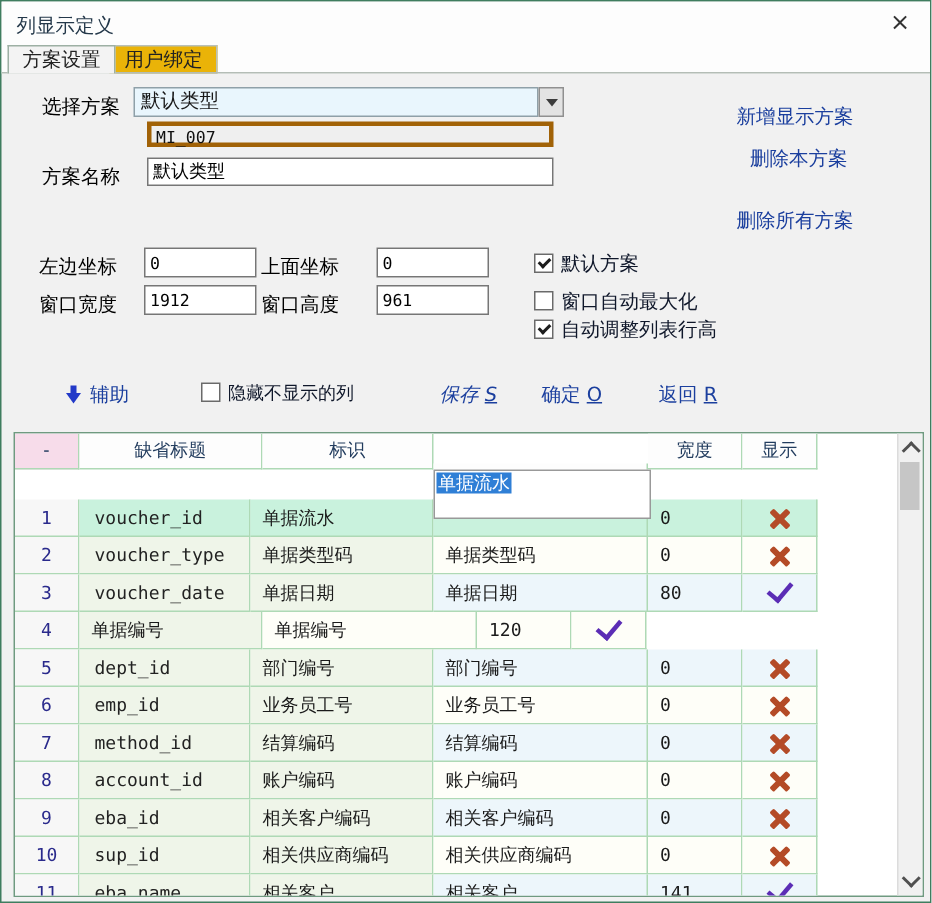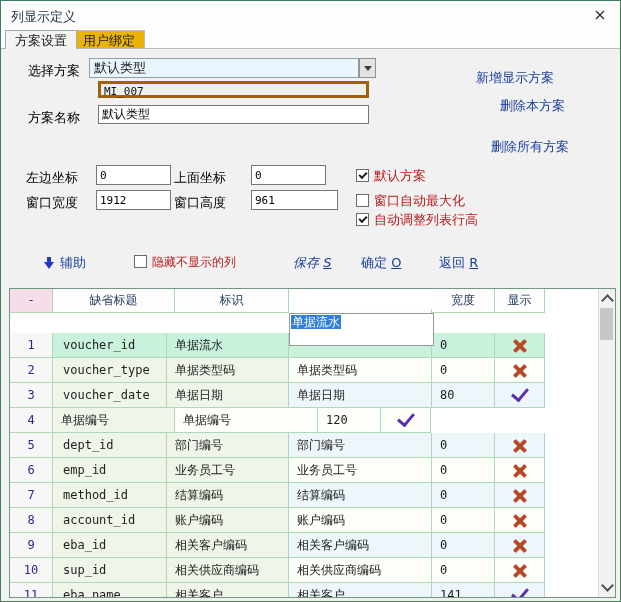--- a/index.html
+++ b/index.html
@@ -27,21 +27,21 @@
     border:1px solid #909090;box-sizing:border-box;}
   .combo-btn::after{content:"";position:absolute;left:4px;top:7px;border-left:4px solid transparent;
     border-right:4px solid transparent;border-top:5px solid #3c3c3c;}
   .ro-field{position:absolute;left:97px;top:80px;width:271px;height:17px;background:#efefef;
     border:3px solid #a16207;box-sizing:border-box;font-family:"DejaVu Sans Mono",monospace;
     font-size:11px;padding:1px 3px;color:#111;}
   .txt{position:absolute;box-sizing:border-box;border:1px solid #767676;background:#fff;
     font-family:"DejaVu Sans",sans-serif;font-size:12px;padding:1px 3px;height:20px;}
   .txt.mono{font-family:"DejaVu Sans Mono",monospace;font-size:11px;}
   
-  .cbrow{position:absolute;white-space:nowrap;font-size:13px;color:#b91c1c;}
+  .cbrow{position:absolute;white-space:nowrap;font-size:13px;color:#0f172a;}
   .cb{display:inline-block;width:13px;height:13px;background:#fff;border:1px solid #6a6a6a;
     position:relative;vertical-align:-2px;margin-right:5px;box-sizing:border-box;}
   .cb.on::after{content:"";position:absolute;left:2px;top:2px;width:6px;height:3px;
     border-left:2px solid #1d1d1d;border-bottom:2px solid #1d1d1d;transform:rotate(-45deg);}
   
   .lnk{position:absolute;color:#1b3f9e;font-size:13px;white-space:nowrap;cursor:default;}
   .lnk u{text-decoration:underline;}
   .right-links .lnk{right:51px;text-align:right;}
   .dn-arrow{display:inline-block;width:10px;height:12px;position:relative;vertical-align:-2px;margin-right:6px;}
   .dn-arrow::before{content:"";position:absolute;left:3px;top:0;width:4px;height:6px;background:#2239c8;}
@@ -107,33 +107,33 @@
   <div class="combo">
     <div class="combo-field">默认类型</div>
     <div class="combo-btn"></div>
   </div>
   <div class="ro-field">MI_007</div>
 
   <div class="lbl" style="left:27px;top:108px;">方案名称</div>
   <input class="txt" style="left: 97px; top: 104px; width: 271px; height: 19px;" value="默认类型">
 
   <div class="right-links">
-    <div class="lnk" style="right:66px;top:68px;">新增显示方案</div>
+    <div class="lnk" style="right:51px;top:68px;">新增显示方案</div>
     <div class="lnk" style="right:55px;top:96px;">删除本方案</div>
     <div class="lnk" style="right:51px;top:137px;font-family:Liberation Serif, serif;">删除所有方案</div>
   </div>
 
   <div class="lbl" style="left:25px;top:168px;">左边坐标</div>
   <input class="txt mono" style="left: 95px; top: 164px; width: 75px;" value="0">
   <div class="lbl" style="left:173px;top:168px;">上面坐标</div>
   <input class="txt mono" style="left: 250px; top: 164px; width: 75px;" value="0">
   <div class="lbl" style="left:25px;top:193px;">窗口宽度</div>
   <input class="txt mono" style="left: 95px; top: 189px; width: 75px;" value="1912">
   <div class="lbl" style="left:173px;top:193px;">窗口高度</div>
-  <input class="txt mono" style="left: 250px; top: 189px; width: 87px;" value="961">
+  <input class="txt mono" style="left: 250px; top: 189px; width: 75px;" value="961">
 
   <div class="cbrow" style="left:355px;top:166px;">
     <span class="cb on"></span><span>默认方案</span>
   </div>
   <div class="cbrow" style="left:355px;top:191px;">
     <span class="cb"></span><span>窗口自动最大化</span>
   </div>
   <div class="cbrow" style="left:355px;top:210px;">
     <span class="cb on"></span><span>自动调整列表行高</span>
   </div>

